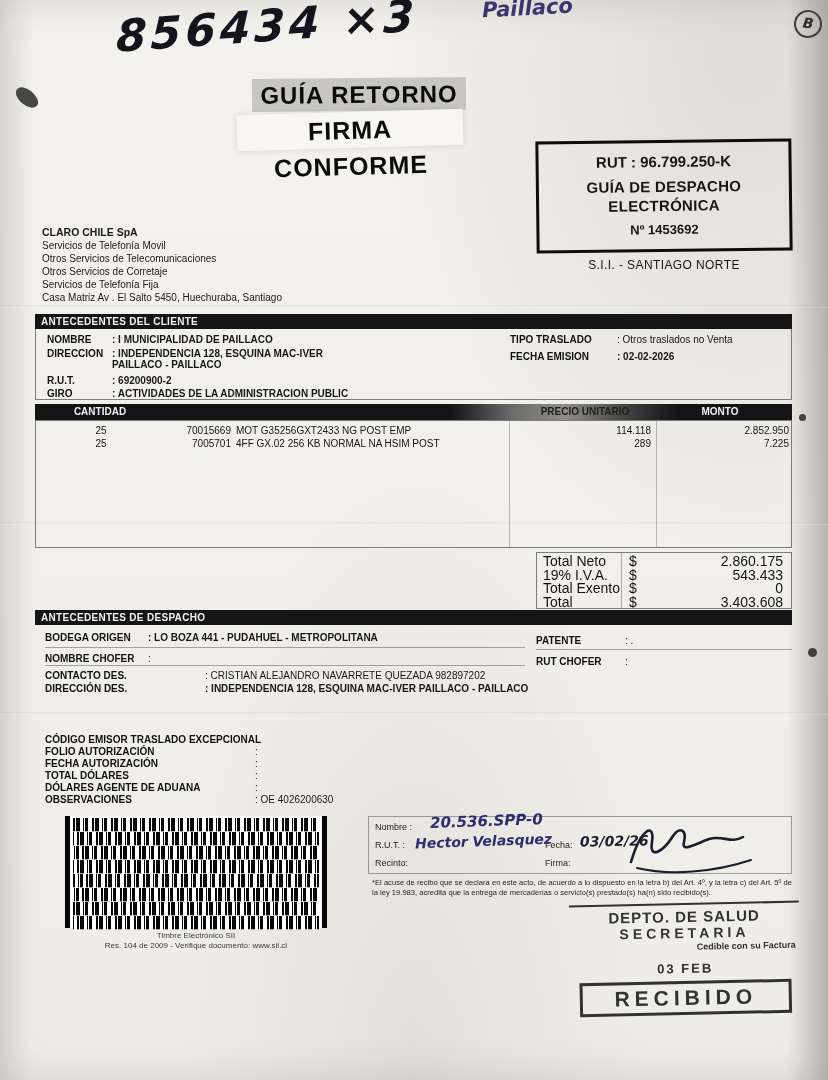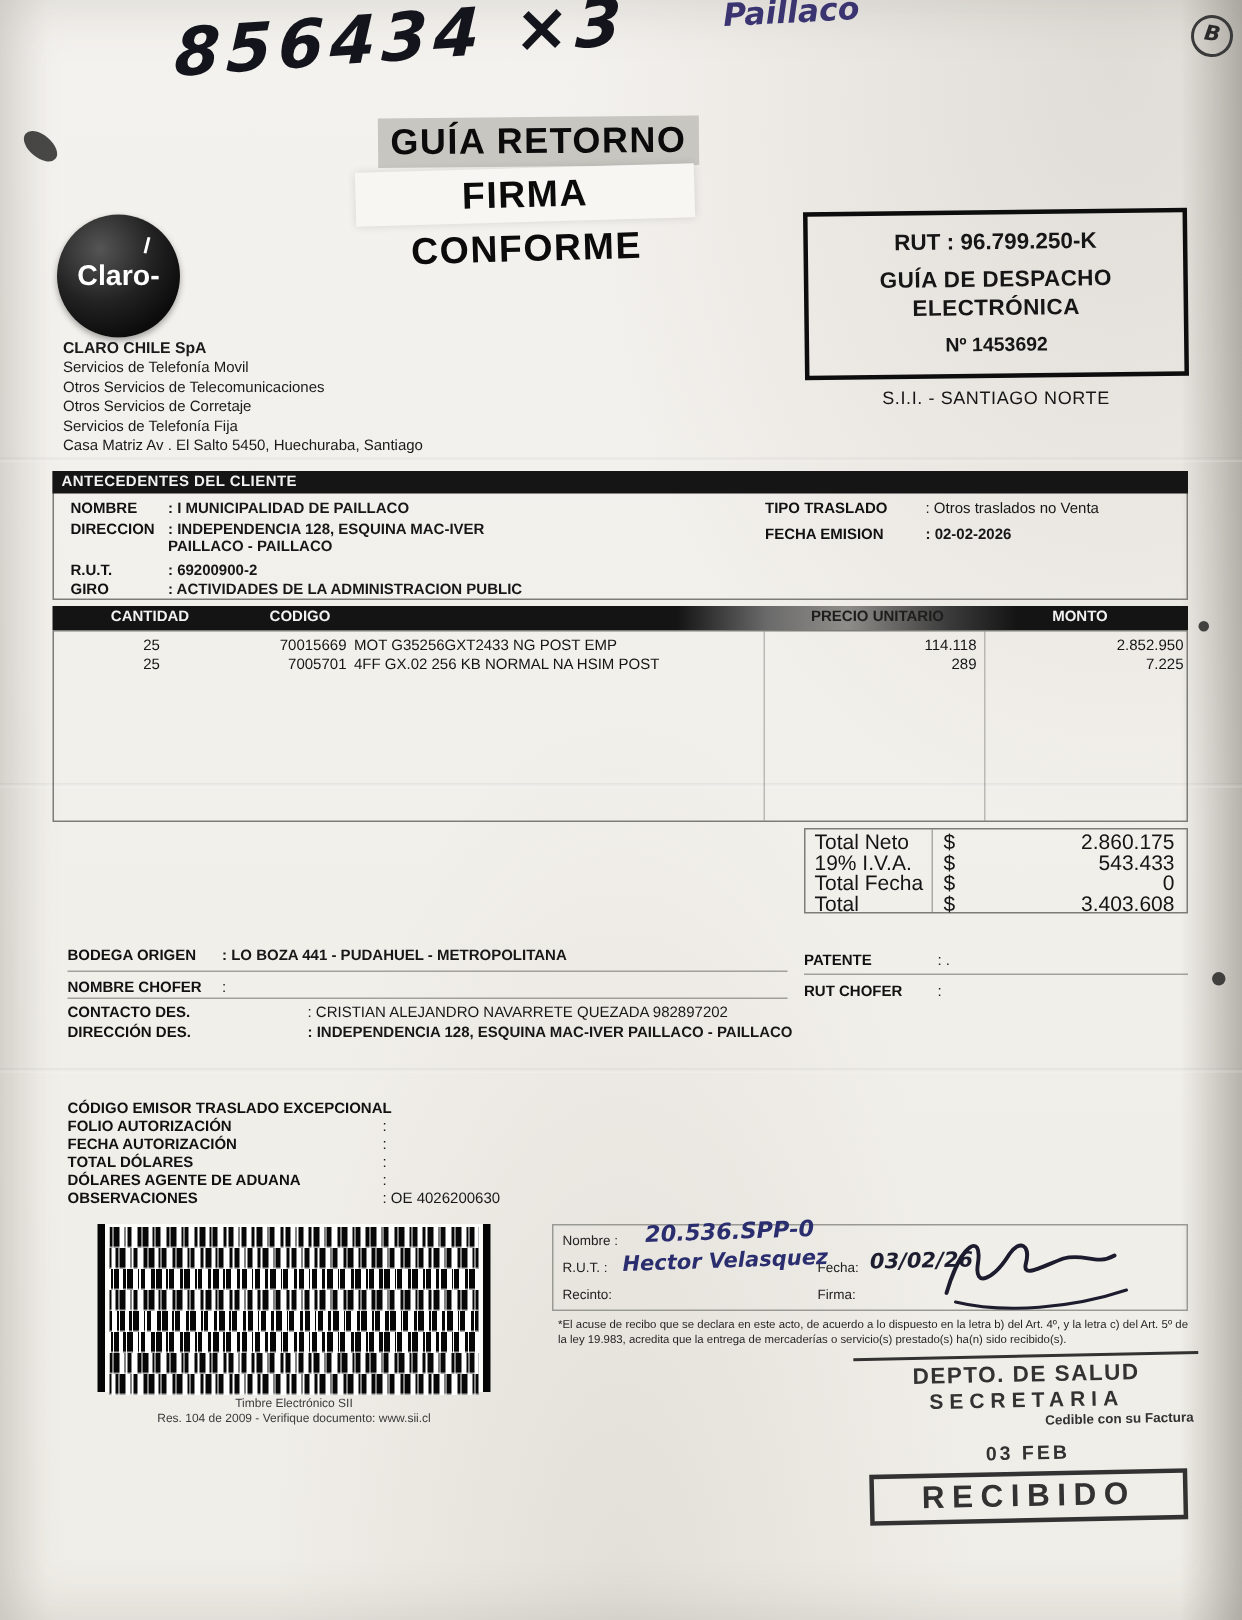--- a/index.html
+++ b/index.html
@@ -47,21 +47,21 @@
   
   .lbl{position:absolute;font-size:10px;font-weight:bold;color:#111;}
   .val{position:absolute;font-size:10px;font-weight:bold;color:#171717;}
   .val-n{position:absolute;font-size:10px;color:#171717;}
   .box{position:absolute;border:1px solid #7d7d78;box-sizing:border-box;}
   .formline{position:absolute;height:1px;background:rgba(45,45,45,.4);}
   
   .items-bar{left:35px;top:404px;width:757px;height:16px;position:absolute;
     background:linear-gradient(90deg,#141414 0 55%,#6b6b6b 63%,#8f8d89 70%,#3a3a3a 79%,#141414 85%);}
   .items-bar span{position:absolute;top:0;height:16px;line-height:16px;font-size:10px;font-weight:bold;color:#f2f2f2;text-align:center;}
-  .h-cant{left:15px;width:100px;} .h-cod{left:120px;width:90px;} .h-desc{left:230px;width:270px;}
+  .h-cant{left:15px;width:100px;} .h-cod{left:120px;width:90px;margin-top:40px;} .h-desc{left:230px;width:270px;}
   .h-pre{left:480px;width:140px;color:#1d1d1d !important;} .h-mon{left:630px;width:110px;}
   .items-box{left:35px;top:420px;width:757px;height:128px;}
   .vline{position:absolute;top:0;width:1px;height:100%;background:rgba(60,60,60,.3);}
   .item-row{position:absolute;left:0;width:100%;height:12px;}
   .item-row span{position:absolute;font-size:10px;color:#151515;}
   .c-cant{left:15px;width:100px;text-align:center;} .c-cod{left:110px;width:85px;text-align:right;}
   .c-desc{left:200px;width:300px;} .c-pre{left:495px;width:120px;text-align:right;} .c-mon{left:625px;width:128px;text-align:right;}
   
   .ref-box{left:60px;top:549px;width:470px;height:57px;}
   .ref-head{position:absolute;left:0;top:0;width:100%;height:14px;background:#b3b1ac;}
@@ -104,24 +104,20 @@
   <div class="smudge" style="left:799px;top:414px;width:7px;height:7px"></div>
   <div class="smudge" style="left:808px;top:648px;width:9px;height:9px"></div>
 
   <div class="abs hand big-number">856434 ×3</div>
   <div class="abs hand city">Paillaco</div>
   <div class="abs corner-mark hand">B</div>
 
   <div class="sticker guia-retorno">GUÍA RETORNO</div>
   <div class="sticker firma-conforme">FIRMA CONFORME</div>
 
-  <div class="abs logo">
-    <span class="logo-accent"></span>
-    <span class="logo-text">Claro-</span>
-  </div>
 
   <div class="abs company">
     <div class="company-name">CLARO CHILE SpA</div>
     <div>Servicios de Telefonía Movil</div>
     <div>Otros Servicios de Telecomunicaciones</div>
     <div>Otros Servicios de Corretaje</div>
     <div>Servicios de Telefonía Fija</div>
     <div>Casa Matriz Av . El Salto 5450, Huechuraba, Santiago</div>
   </div>
 
@@ -180,31 +176,32 @@
       <span class="t-label">Total Neto</span>
       <span class="t-sign">$</span>
       <span class="t-val">2.860.175</span>
     </div>
     <div class="tot-row">
       <span class="t-label">19% I.V.A.</span>
       <span class="t-sign">$</span>
       <span class="t-val">543.433</span>
     </div>
     <div class="tot-row">
-      <span class="t-label">Total Fecha</span>
+      <span class="t-label">Total Exento</span>
       <span class="t-sign">$</span>
       <span class="t-val">0</span>
     </div>
     <div class="tot-row">
       <span class="t-label">Total</span>
       <span class="t-sign">$</span>
       <span class="t-val">3.403.608</span>
     </div>
   </div>
 
+  <div class="bar" style="top:610px">ANTECEDENTES DE DESPACHO</div>
   <span class="lbl" style="left:45px;top:632px">BODEGA ORIGEN</span>
   <span class="val" style="left:148px;top:632px">: LO BOZA 441 - PUDAHUEL - METROPOLITANA</span>
   <span class="lbl" style="left:536px;top:635px">PATENTE</span>
   <span class="val-n" style="left:625px;top:635px">: .</span>
   <div class="formline" style="left:45px;top:647px;width:480px"></div>
   <div class="formline" style="left:536px;top:649px;width:256px"></div>
   <span class="lbl" style="left:45px;top:653px">NOMBRE CHOFER</span>
   <span class="val-n" style="left:148px;top:653px">:</span>
   <span class="lbl" style="left:536px;top:656px">RUT CHOFER</span>
   <span class="val-n" style="left:625px;top:656px">:</span>

